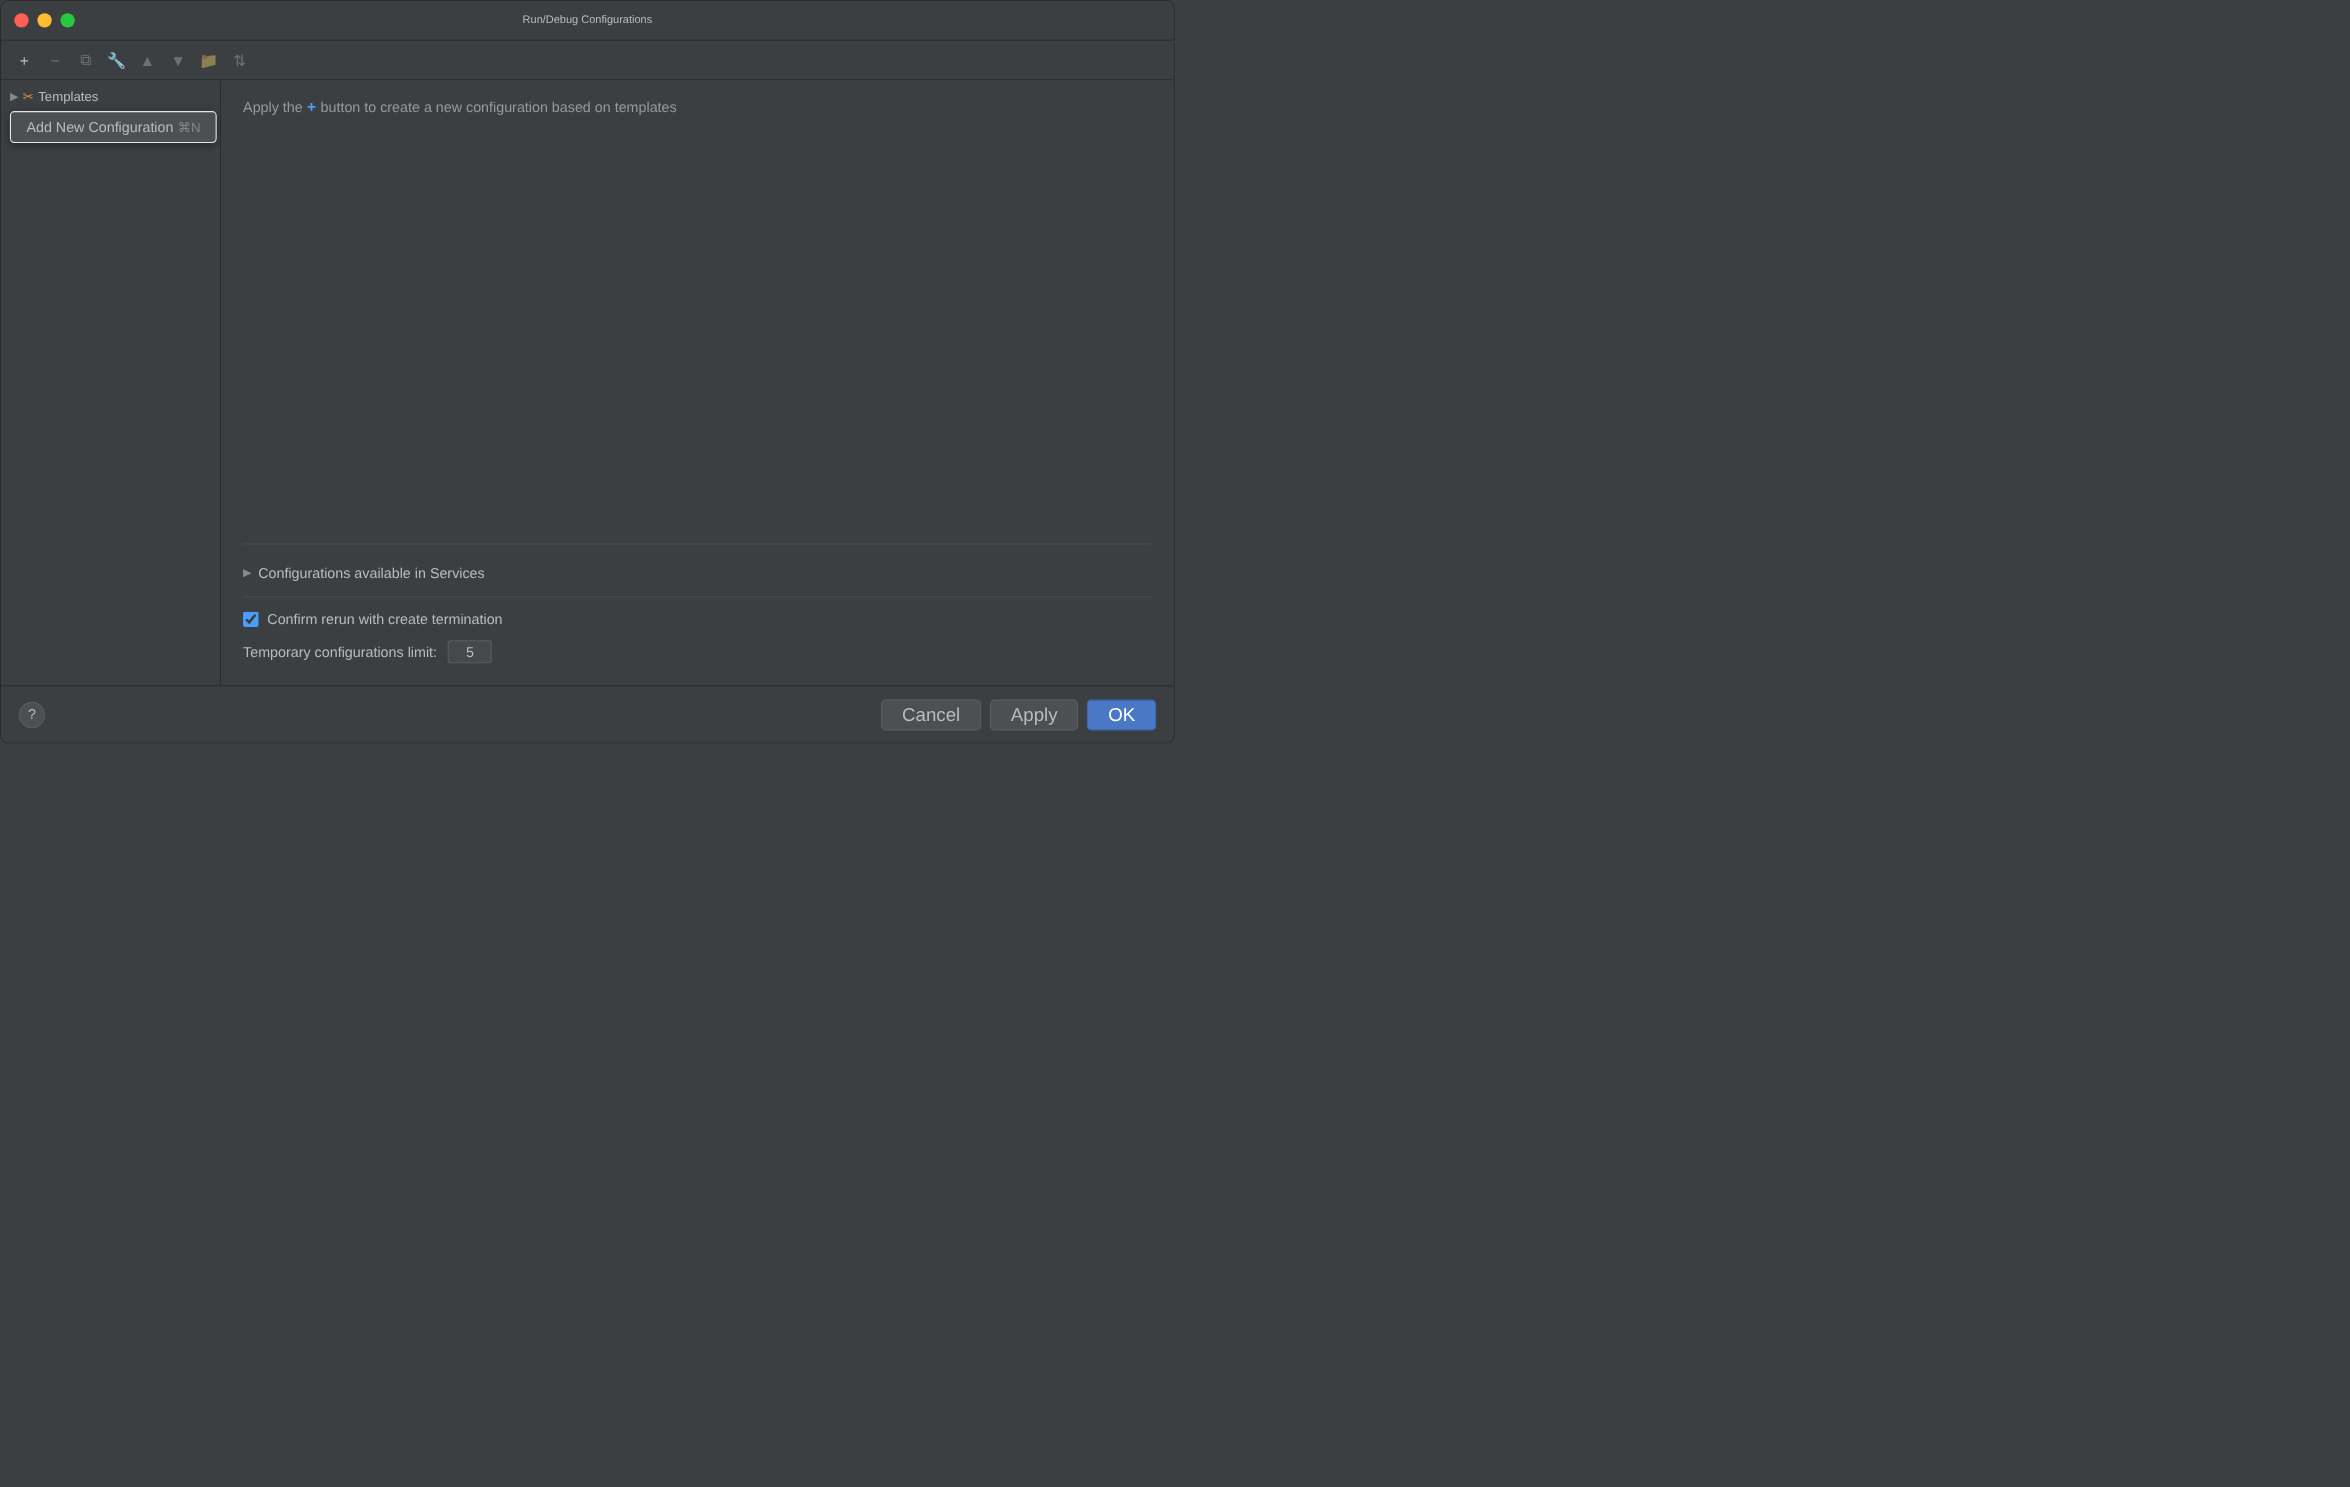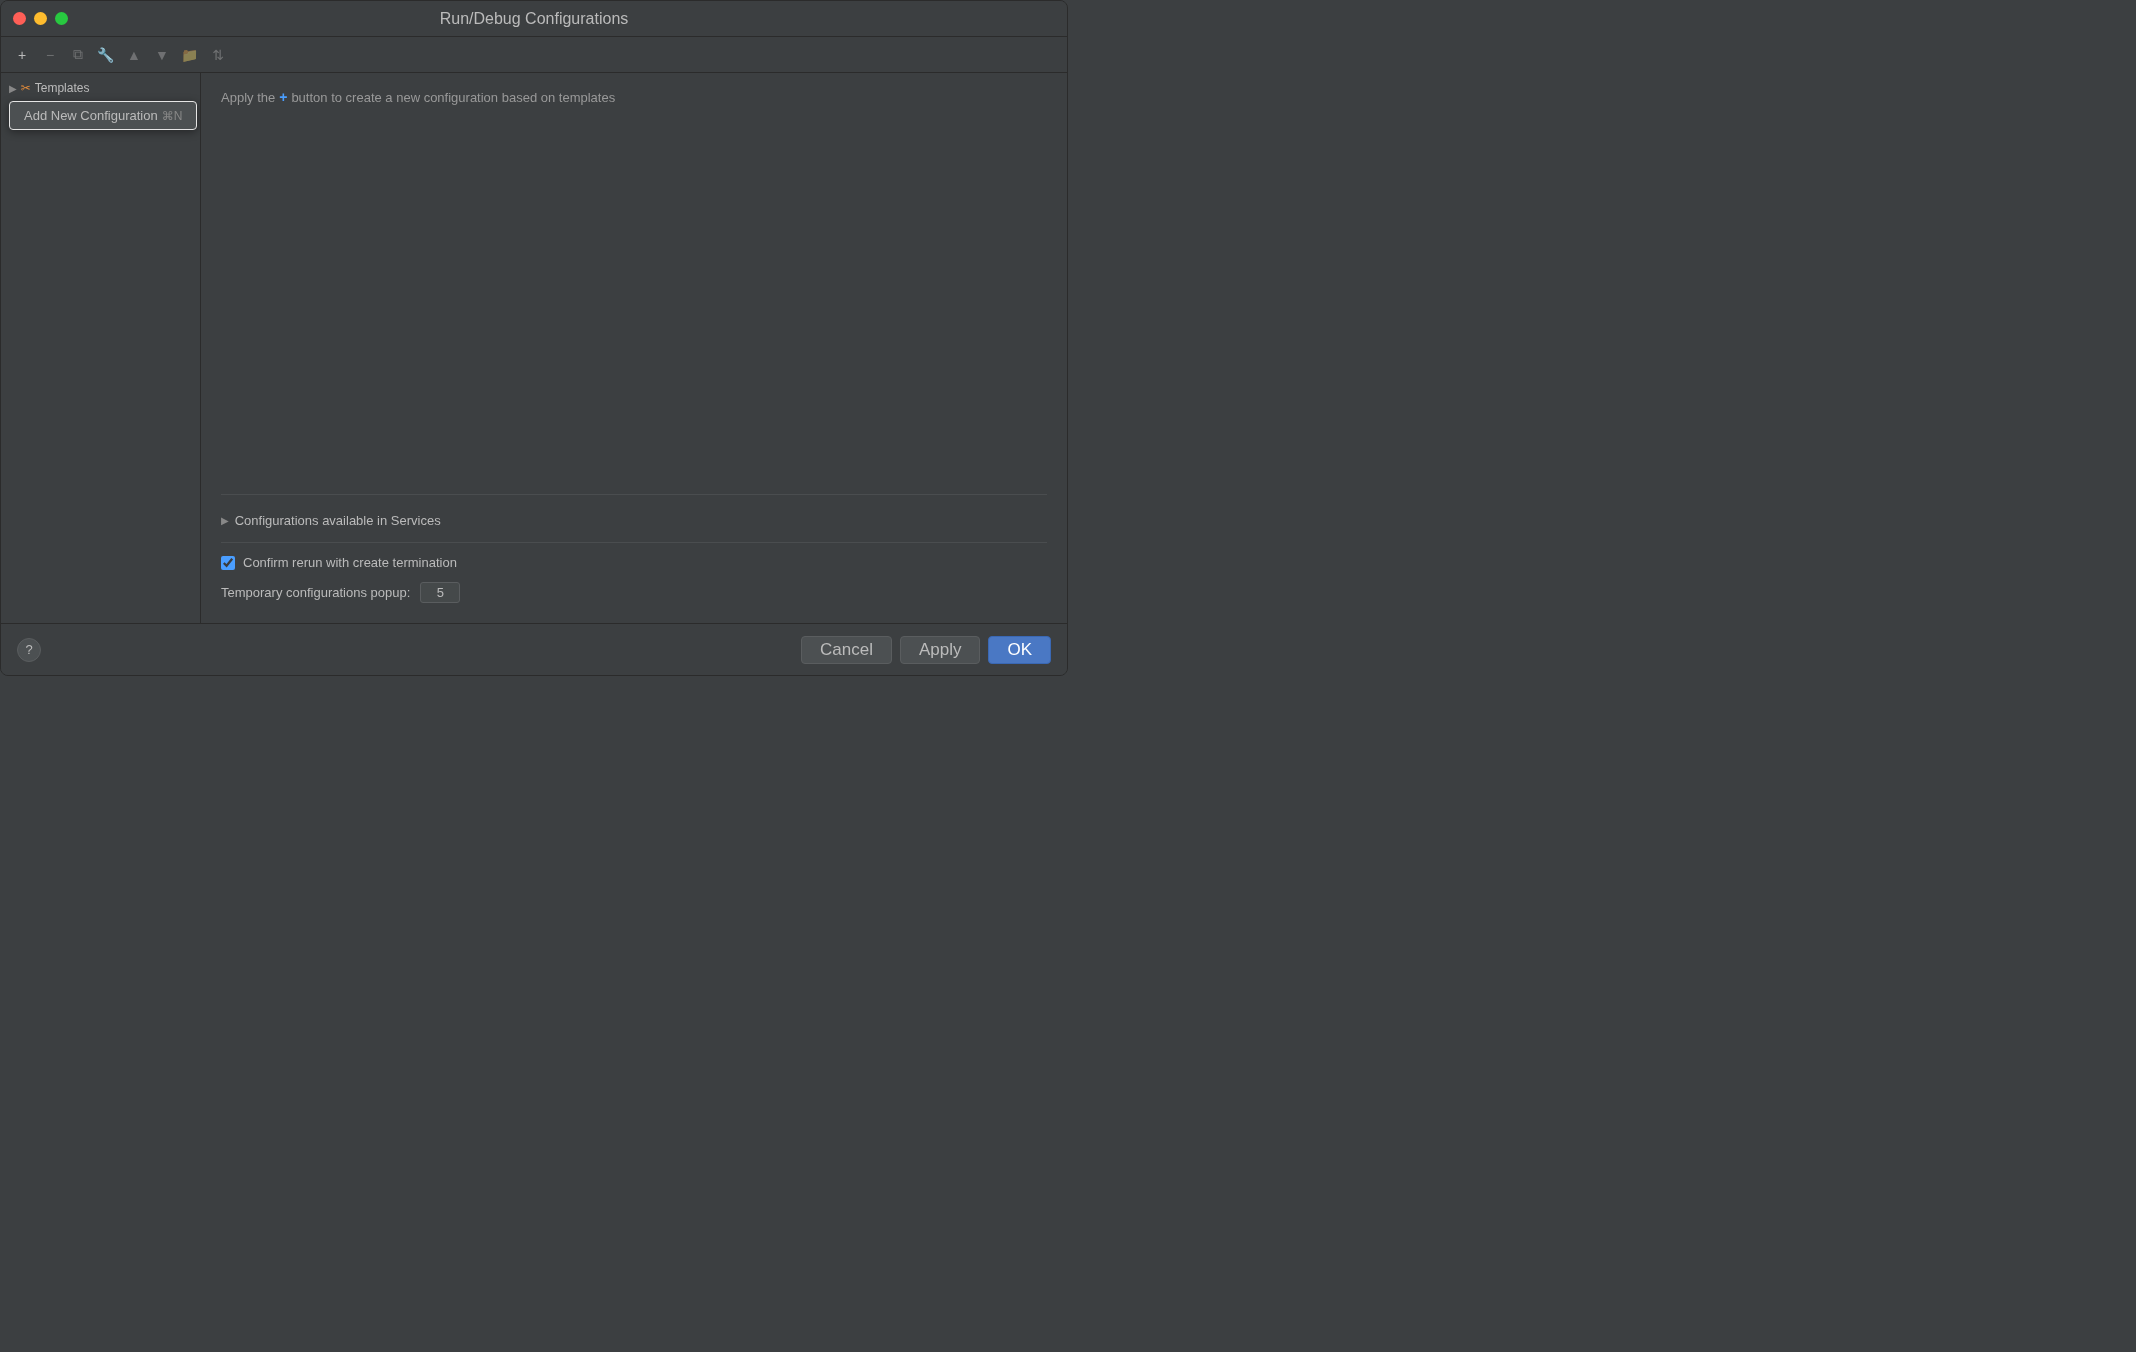--- a/index.html
+++ b/index.html
@@ -55,21 +55,21 @@
 
     .traffic-light.close { background: #ff5f57; }
     .traffic-light.minimize { background: #febc2e; }
     .traffic-light.maximize { background: #28c840; }
 
     .titlebar-title {
       position: absolute;
       left: 50%;
       transform: translateX(-50%);
       color: #bbbbbb;
-      font-size: 16px;
+      font-size: 10px;
     }
 
     .toolbar {
       background: #3c3f41;
       height: 36px;
       display: flex;
       align-items: center;
       padding: 0 8px;
       gap: 2px;
       border-bottom: 1px solid #2b2b2b;
@@ -369,21 +369,21 @@
 
         <hr class="services-divider">
 
         <div class="checkbox-row">
           <input type="checkbox" checked="" style="">
           <label>Confirm rerun with create termination</label>
         </div>
 
 
         <div class="limit-row">
-          <span>Temporary configurations popup:</span>
+          <span>Temporary configurations limit:</span>
           <input type="text" class="limit-input" value="5" style="">
         </div>
       </div>
     </div>
   </div>
 
   <div class="dialog-footer">
     <button class="help-btn">
       <span>?</span>
     </button>

